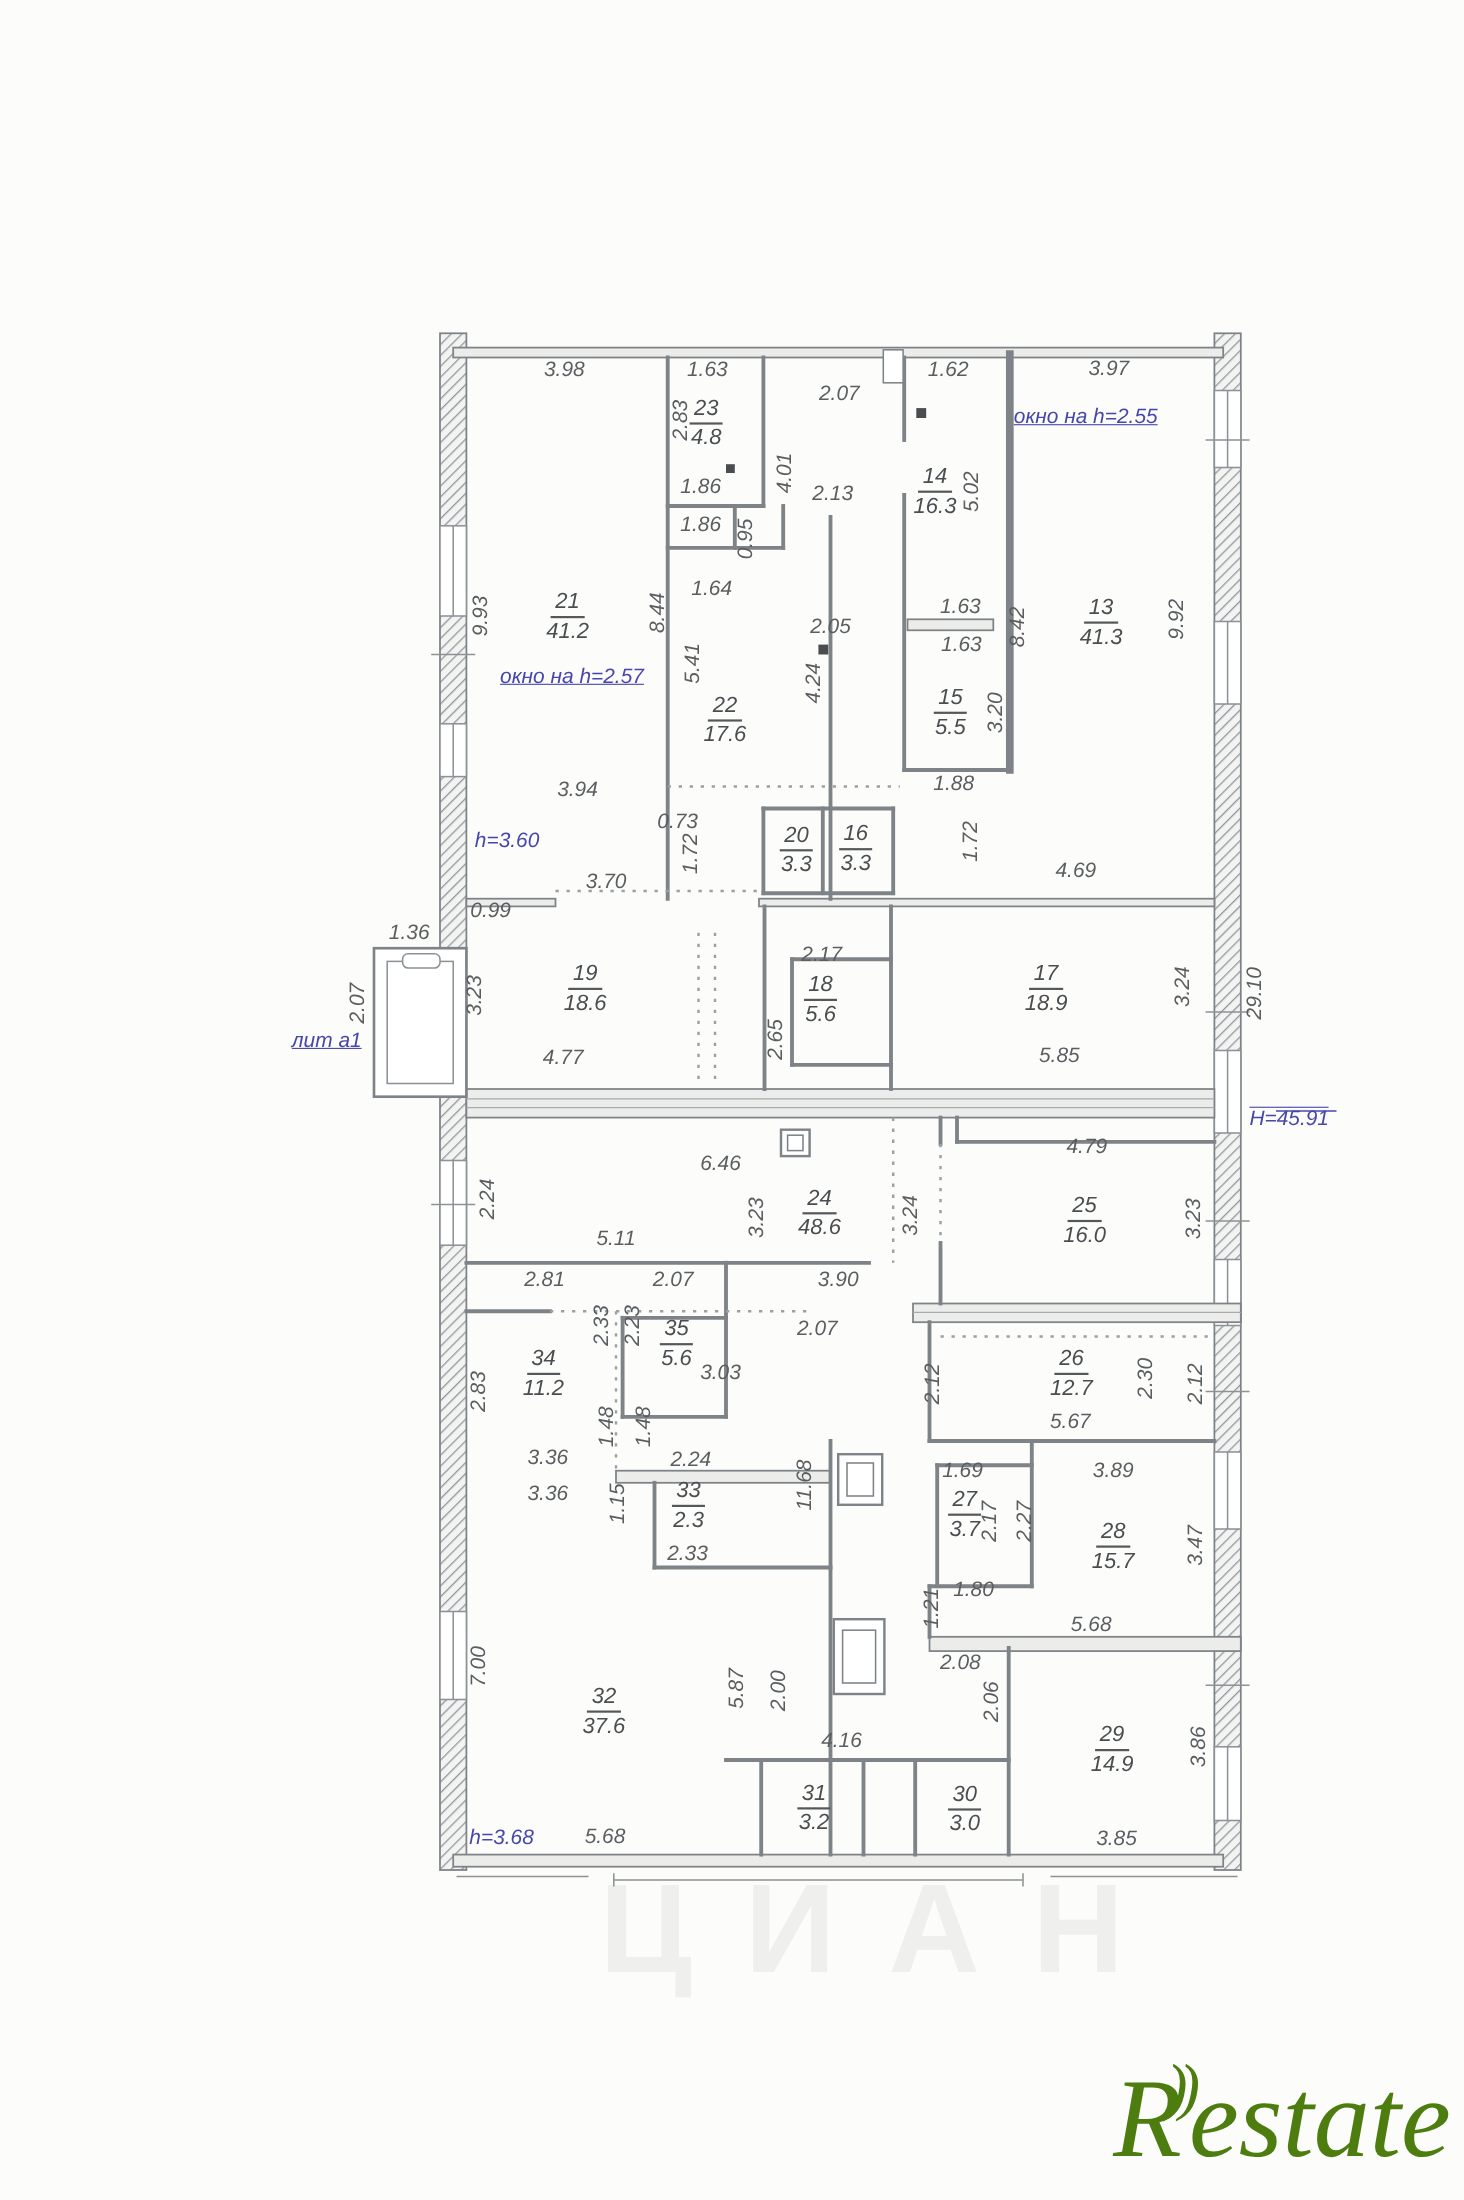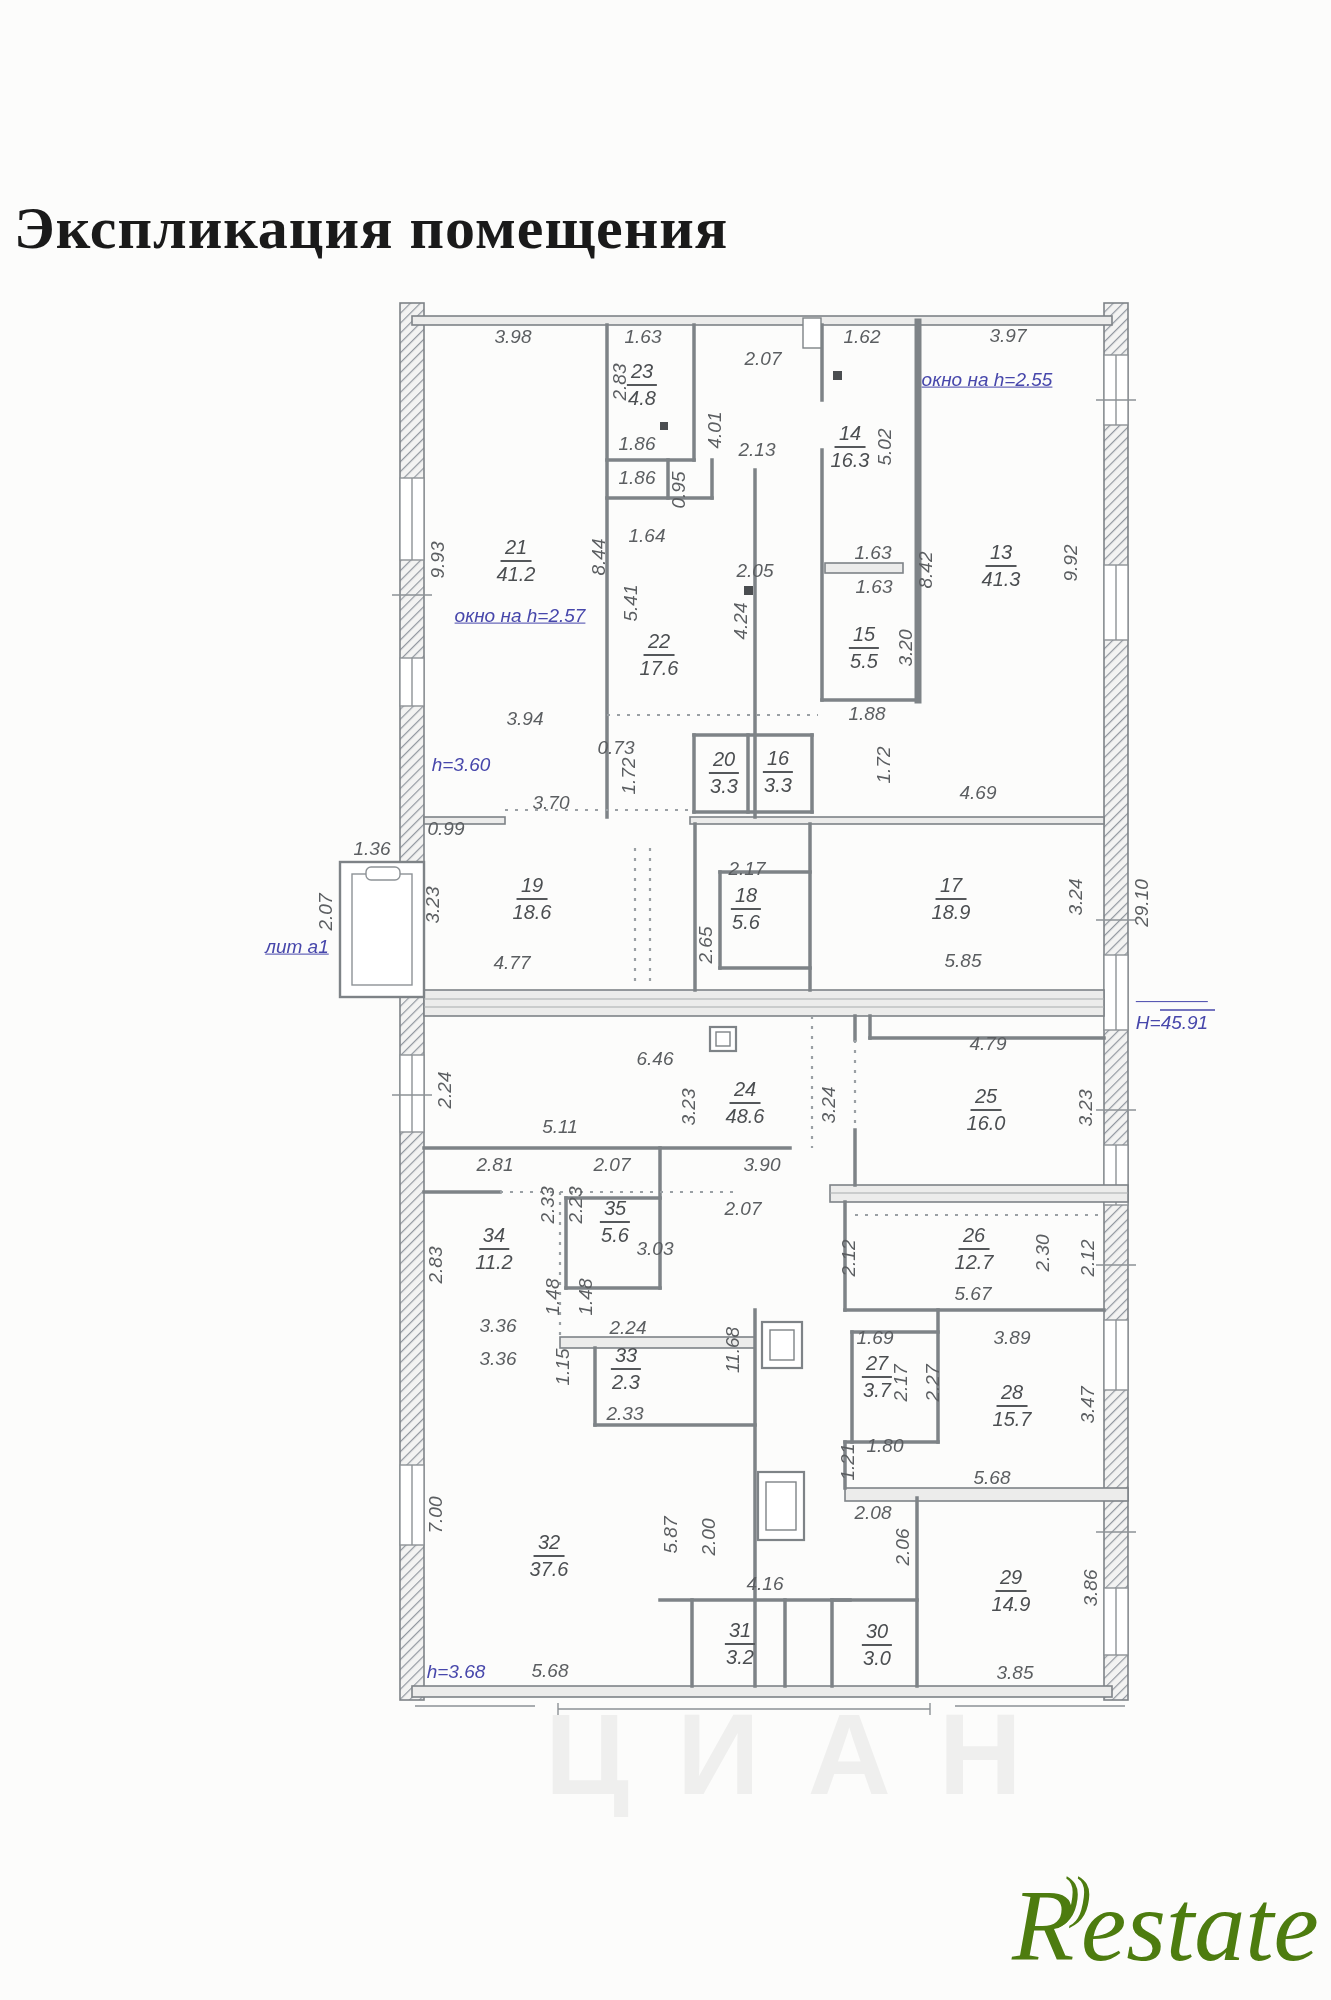--- a/index.html
+++ b/index.html
@@ -12,33 +12,32 @@
   .dim{position:absolute;transform:translate(-50%,-50%);font-style:italic;font-size:19px;
        color:#5b5e61;white-space:nowrap;line-height:1;}
   .dim.rot{transform:translate(-50%,-50%) rotate(-90deg);}
   .room{position:absolute;transform:translate(-50%,-50%);display:flex;flex-direction:column;
         align-items:center;font-style:italic;font-size:20px;color:#4b4e51;line-height:1.05;}
   .room .rn{border-bottom:2px solid #55585b;padding:0 4px 2px;}
   .room .ra{padding-top:2px;}
   .note{position:absolute;transform:translate(-50%,-50%);font-style:italic;font-size:19px;
         color:#4747ab;white-space:nowrap;line-height:1.2;text-align:center;}
   .note.u{text-decoration:underline;}
-  .note.o{border-top:1.6px solid #4747ab;padding-top:10px;}
+  .note.o{border-top:1.6px solid #4747ab;padding-top:0;}
   .wm-cian{position:absolute;left:545px;top:1688px;font-size:115px;font-weight:700;
            letter-spacing:48px;color:rgba(130,130,130,0.10);white-space:nowrap;}
   .logo{position:absolute;left:1012px;top:1868px;font-family:"Liberation Serif","DejaVu Serif",serif;
         font-style:italic;font-size:102px;color:#4d7c0f;white-space:nowrap;line-height:1;}
   .logo .arcs{font-size:58px;vertical-align:44px;letter-spacing:-8px;margin-left:-14px;margin-right:-2px;}
 </style>
 </head>
 <body>
 
 <div id="app">
 
-  <div class="title">Экспликация помещения</div>
 
   <svg id="plan-svg" width="1331" height="2000" viewBox="0 0 1331 2000">
     <defs>
       <pattern id="hat" width="7" height="7" patternUnits="userSpaceOnUse" patternTransform="rotate(45)">
         <rect width="7" height="7" fill="#f3f3f2"></rect>
         <line x1="0" y1="0" x2="0" y2="7" stroke="#9298a0" stroke-width="2.4"></line>
       </pattern>
     </defs>
 
     <g>

